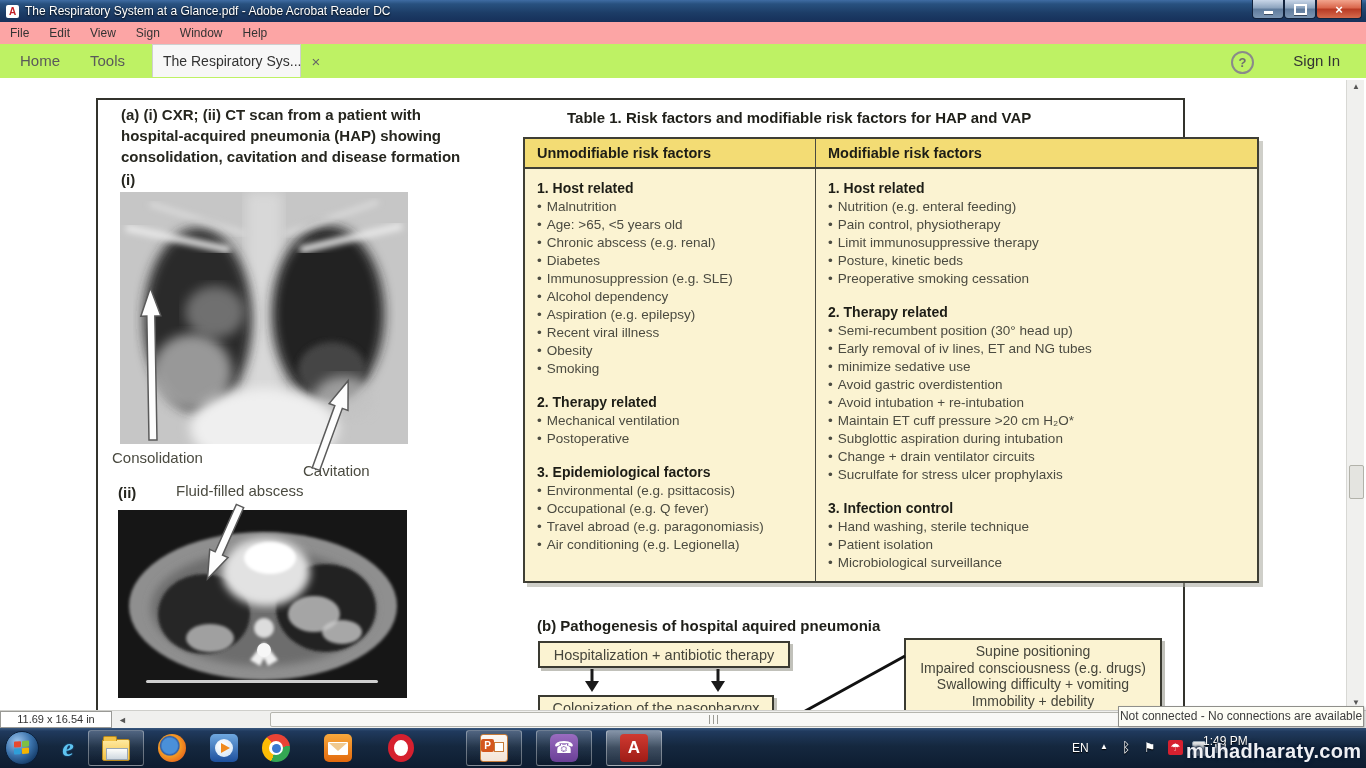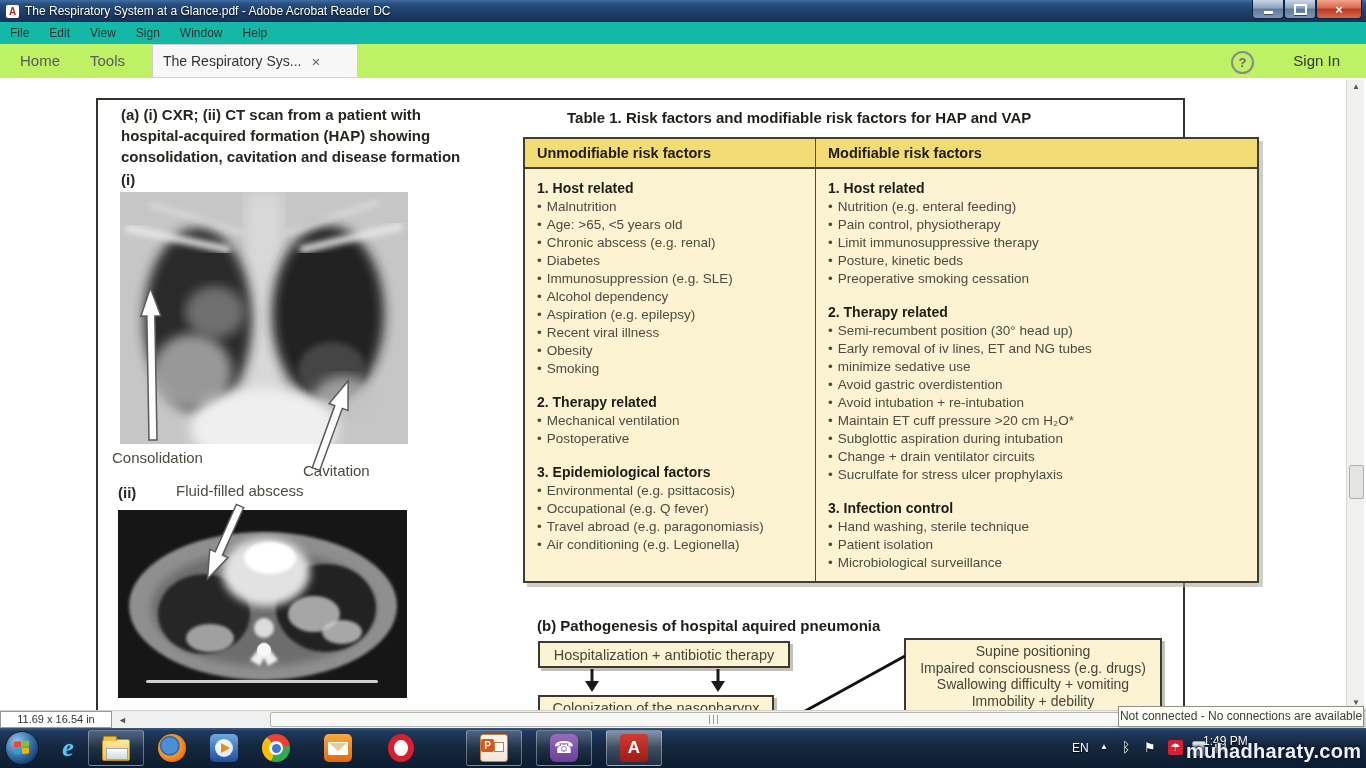--- a/index.html
+++ b/index.html
@@ -14,30 +14,30 @@
     color:#c22026;font-size:10px;font-weight:bold;text-align:center;line-height:13px;}
   .app-title{color:#fff;font-size:12px;text-shadow:0 1px 2px #000;}
   .winbtns{position:absolute;right:4px;top:0;display:flex;}
   .winbtn{width:30px;height:18px;border:1px solid #12233d;border-top:none;border-radius:0 0 4px 4px;
     background:linear-gradient(#c8d6e8,#8ba2bd 45%,#5f7b9c 50%,#7c96b4);display:flex;align-items:center;justify-content:center;}
   .winbtn.close{width:44px;background:linear-gradient(#f2a48d,#d9654a 45%,#b83a23 50%,#d66a4d);color:#fff;
     font-size:13px;font-weight:bold;}
   .glyph-min{width:9px;height:3px;background:#fff;box-shadow:0 1px 0 #3a4a60;margin-top:6px;}
   .glyph-max{width:9px;height:7px;border:2px solid #fff;box-shadow:0 1px 0 #3a4a60;}
 
-  .menubar{position:absolute;left:0;top:22px;width:1366px;height:22px;background:#14b8a6;
+  .menubar{position:absolute;left:0;top:22px;width:1366px;height:22px;background:#fca5a5;
     border-bottom:1px solid #e2e5e9;display:flex;align-items:center;gap:0;}
   .menu{font-size:12px;color:#333;padding:0 10px;line-height:22px;}
   .menu:first-child{padding-left:10px;}
 
   .tabbar{position:absolute;left:0;top:44px;width:1366px;height:34px;background:#bef264;
     border-bottom:1px solid #d7d7d7;}
   .tab-plain{position:absolute;top:0;height:34px;line-height:34px;font-size:15px;color:#5a5a5a;padding:0 12px;}
   .tab-home{left:8px;} .tab-tools{left:78px;}
-  .tab-doc{position:absolute;left:152px;top:0;height:33px;width:206px;background:#f7f7f7;
+  .tab-doc{position:absolute;left:152px;top:0;height:33px;width:149px;background:#f7f7f7;
     border:1px solid #cfcfcf;border-bottom:none;box-sizing:border-box;display:flex;align-items:center;
     padding:0 10px;gap:10px;}
   .tab-doc .lbl{font-size:14px;color:#333;white-space:nowrap;}
   .tab-doc .x{color:#666;font-size:15px;line-height:15px;}
   .helpring{position:absolute;right:112px;top:7px;width:19px;height:19px;border:2px solid #8a8a8a;
     border-radius:50%;color:#6e6e6e;font-size:13px;font-weight:bold;text-align:center;line-height:19px;}
   .signin{position:absolute;right:26px;top:0;height:34px;line-height:34px;font-size:15px;color:#333;}
 
   
   .docarea{position:absolute;left:0;top:78px;width:1366px;height:650px;background:#fff;overflow:hidden;}
@@ -183,21 +183,21 @@
   </div>
   <div class="helpring">?</div>
   <span class="signin">Sign In</span>
 </div>
 
 <div class="docarea">
   <div class="frame"></div>
 
   <div class="cap-a">
     <span style="display:block">(a)  (i) CXR;  (ii) CT scan from a patient with</span>
-    <span style="display:block">hospital-acquired formation (HAP) showing</span>
+    <span style="display:block">hospital-acquired pneumonia (HAP) showing</span>
     <span style="display:block">consolidation, cavitation and disease formation</span>
   </div>
   <div class="panel-label" style="left:121px;top:93px">(i)</div>
 
   <div class="imgbox" style="left:120px;top:114px;width:288px;height:252px">
     <svg width="288" height="252" viewBox="0 0 288 252">
       <defs>
           <filter id="bl1">
             <feGaussianBlur stdDeviation="6"></feGaussianBlur>
           </filter>

